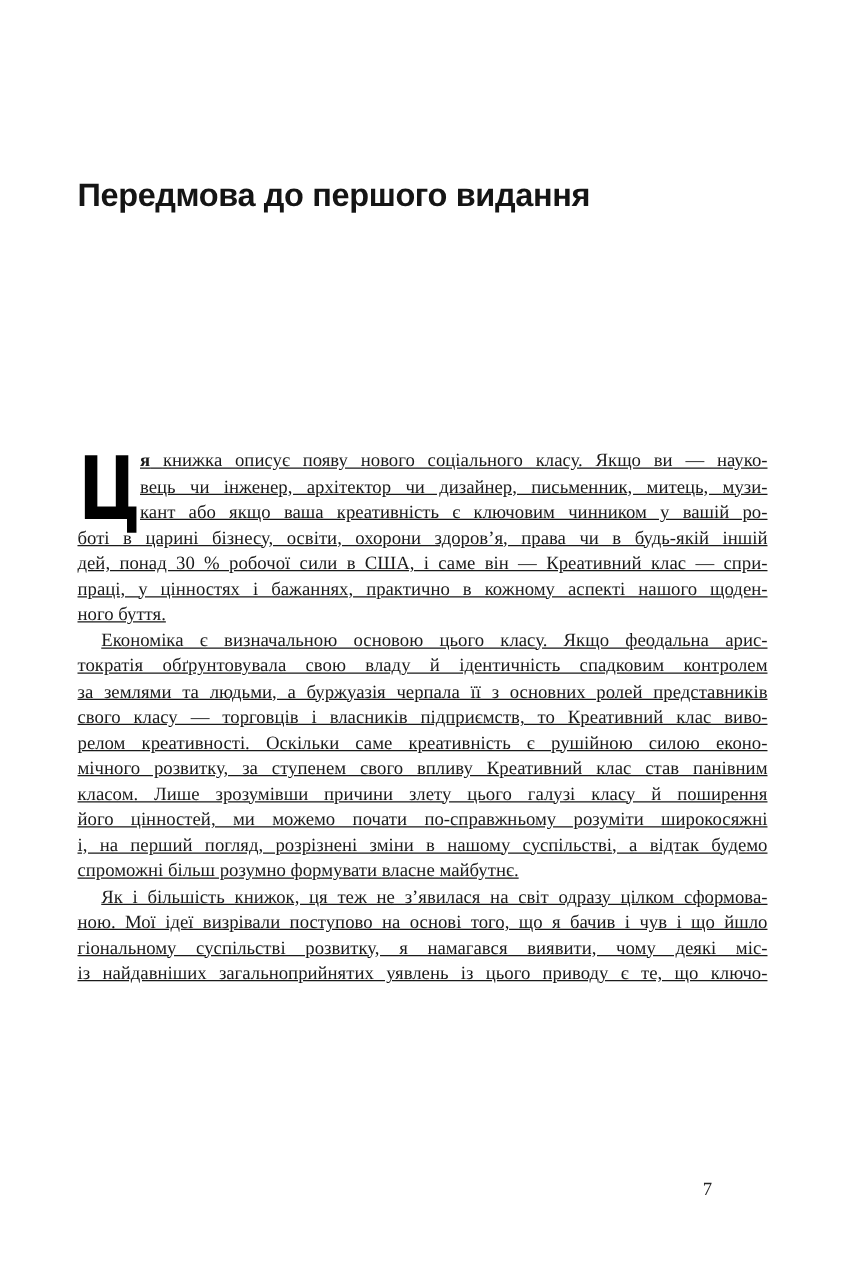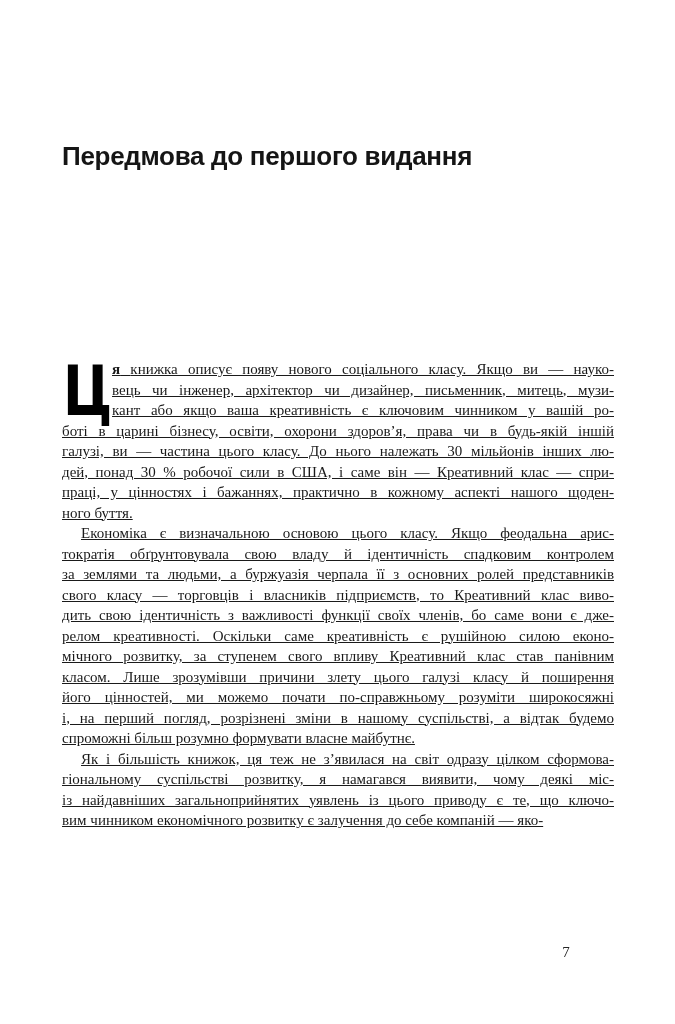--- a/index.html
+++ b/index.html
@@ -77,44 +77,42 @@
   <h1 class="heading">Передмова до першого видання</h1>
 
   <div class="body-text">
 
     <div class="paragraph">
       <div class="drop-cap"><span class="glyph">Ц</span></div>
       <div class="line"><span class="lead">я</span> <span>книжка описує появу нового соціального класу. Якщо ви — науко-</span></div>
       <div class="line">вець чи інженер, архітектор чи дизайнер, письменник, митець, музи-</div>
       <div class="line">кант або якщо ваша креативність є ключовим чинником у вашій ро-</div>
       <div class="line">боті в царині бізнесу, освіти, охорони здоров’я, права чи в будь-якій іншій</div>
-      <div class="line">галузі, ви — частина цього класу. До нього належать 30 мільйонів інших лю-</div>
       <div class="line">дей, понад 30 % робочої сили в США, і саме він — Креативний клас — спри-</div>
       <div class="line">праці, у цінностях і бажаннях, практично в кожному аспекті нашого щоден-</div>
       <div class="line end">ного буття.</div>
     </div>
 
     <div class="paragraph">
       <div class="line indent">Економіка є визначальною основою цього класу. Якщо феодальна арис-</div>
       <div class="line">тократія обґрунтовувала свою владу й ідентичність спадковим контролем</div>
       <div class="line">за землями та людьми, а буржуазія черпала її з основних ролей представників</div>
       <div class="line">свого класу — торговців і власників підприємств, то Креативний клас виво-</div>
-      <div class="line">дить свою ідентичність з важливості функції своїх членів, бо саме вони є дже-</div>
       <div class="line">релом креативності. Оскільки саме креативність є рушійною силою еконо-</div>
       <div class="line">мічного розвитку, за ступенем свого впливу Креативний клас став панівним</div>
       <div class="line">класом. Лише зрозумівши причини злету цього галузі класу й поширення</div>
       <div class="line">його цінностей, ми можемо почати по-справжньому розуміти широкосяжні</div>
       <div class="line">і, на перший погляд, розрізнені зміни в нашому суспільстві, а відтак будемо</div>
       <div class="line end">спроможні більш розумно формувати власне майбутнє.</div>
     </div>
 
     <div class="paragraph">
       <div class="line indent">Як і більшість книжок, ця теж не з’явилася на світ одразу цілком сформова-</div>
+      <div class="line">ною. Мої ідеї визрівали поступово на основі того, що я бачив і чув і що йшло</div>
       <div class="line">гіональному суспільстві розвитку, я намагався виявити, чому деякі міс-</div>
       <div class="line">із найдавніших загальноприйнятих уявлень із цього приводу є те, що ключо-</div>
-      <div class="line end">вим чинником економічного розвитку є залучення до себе компаній — яко-</div>
     </div>
 
   </div>
 
   <div class="page-number">7</div>
 
 </div>
 
 </body></html>

